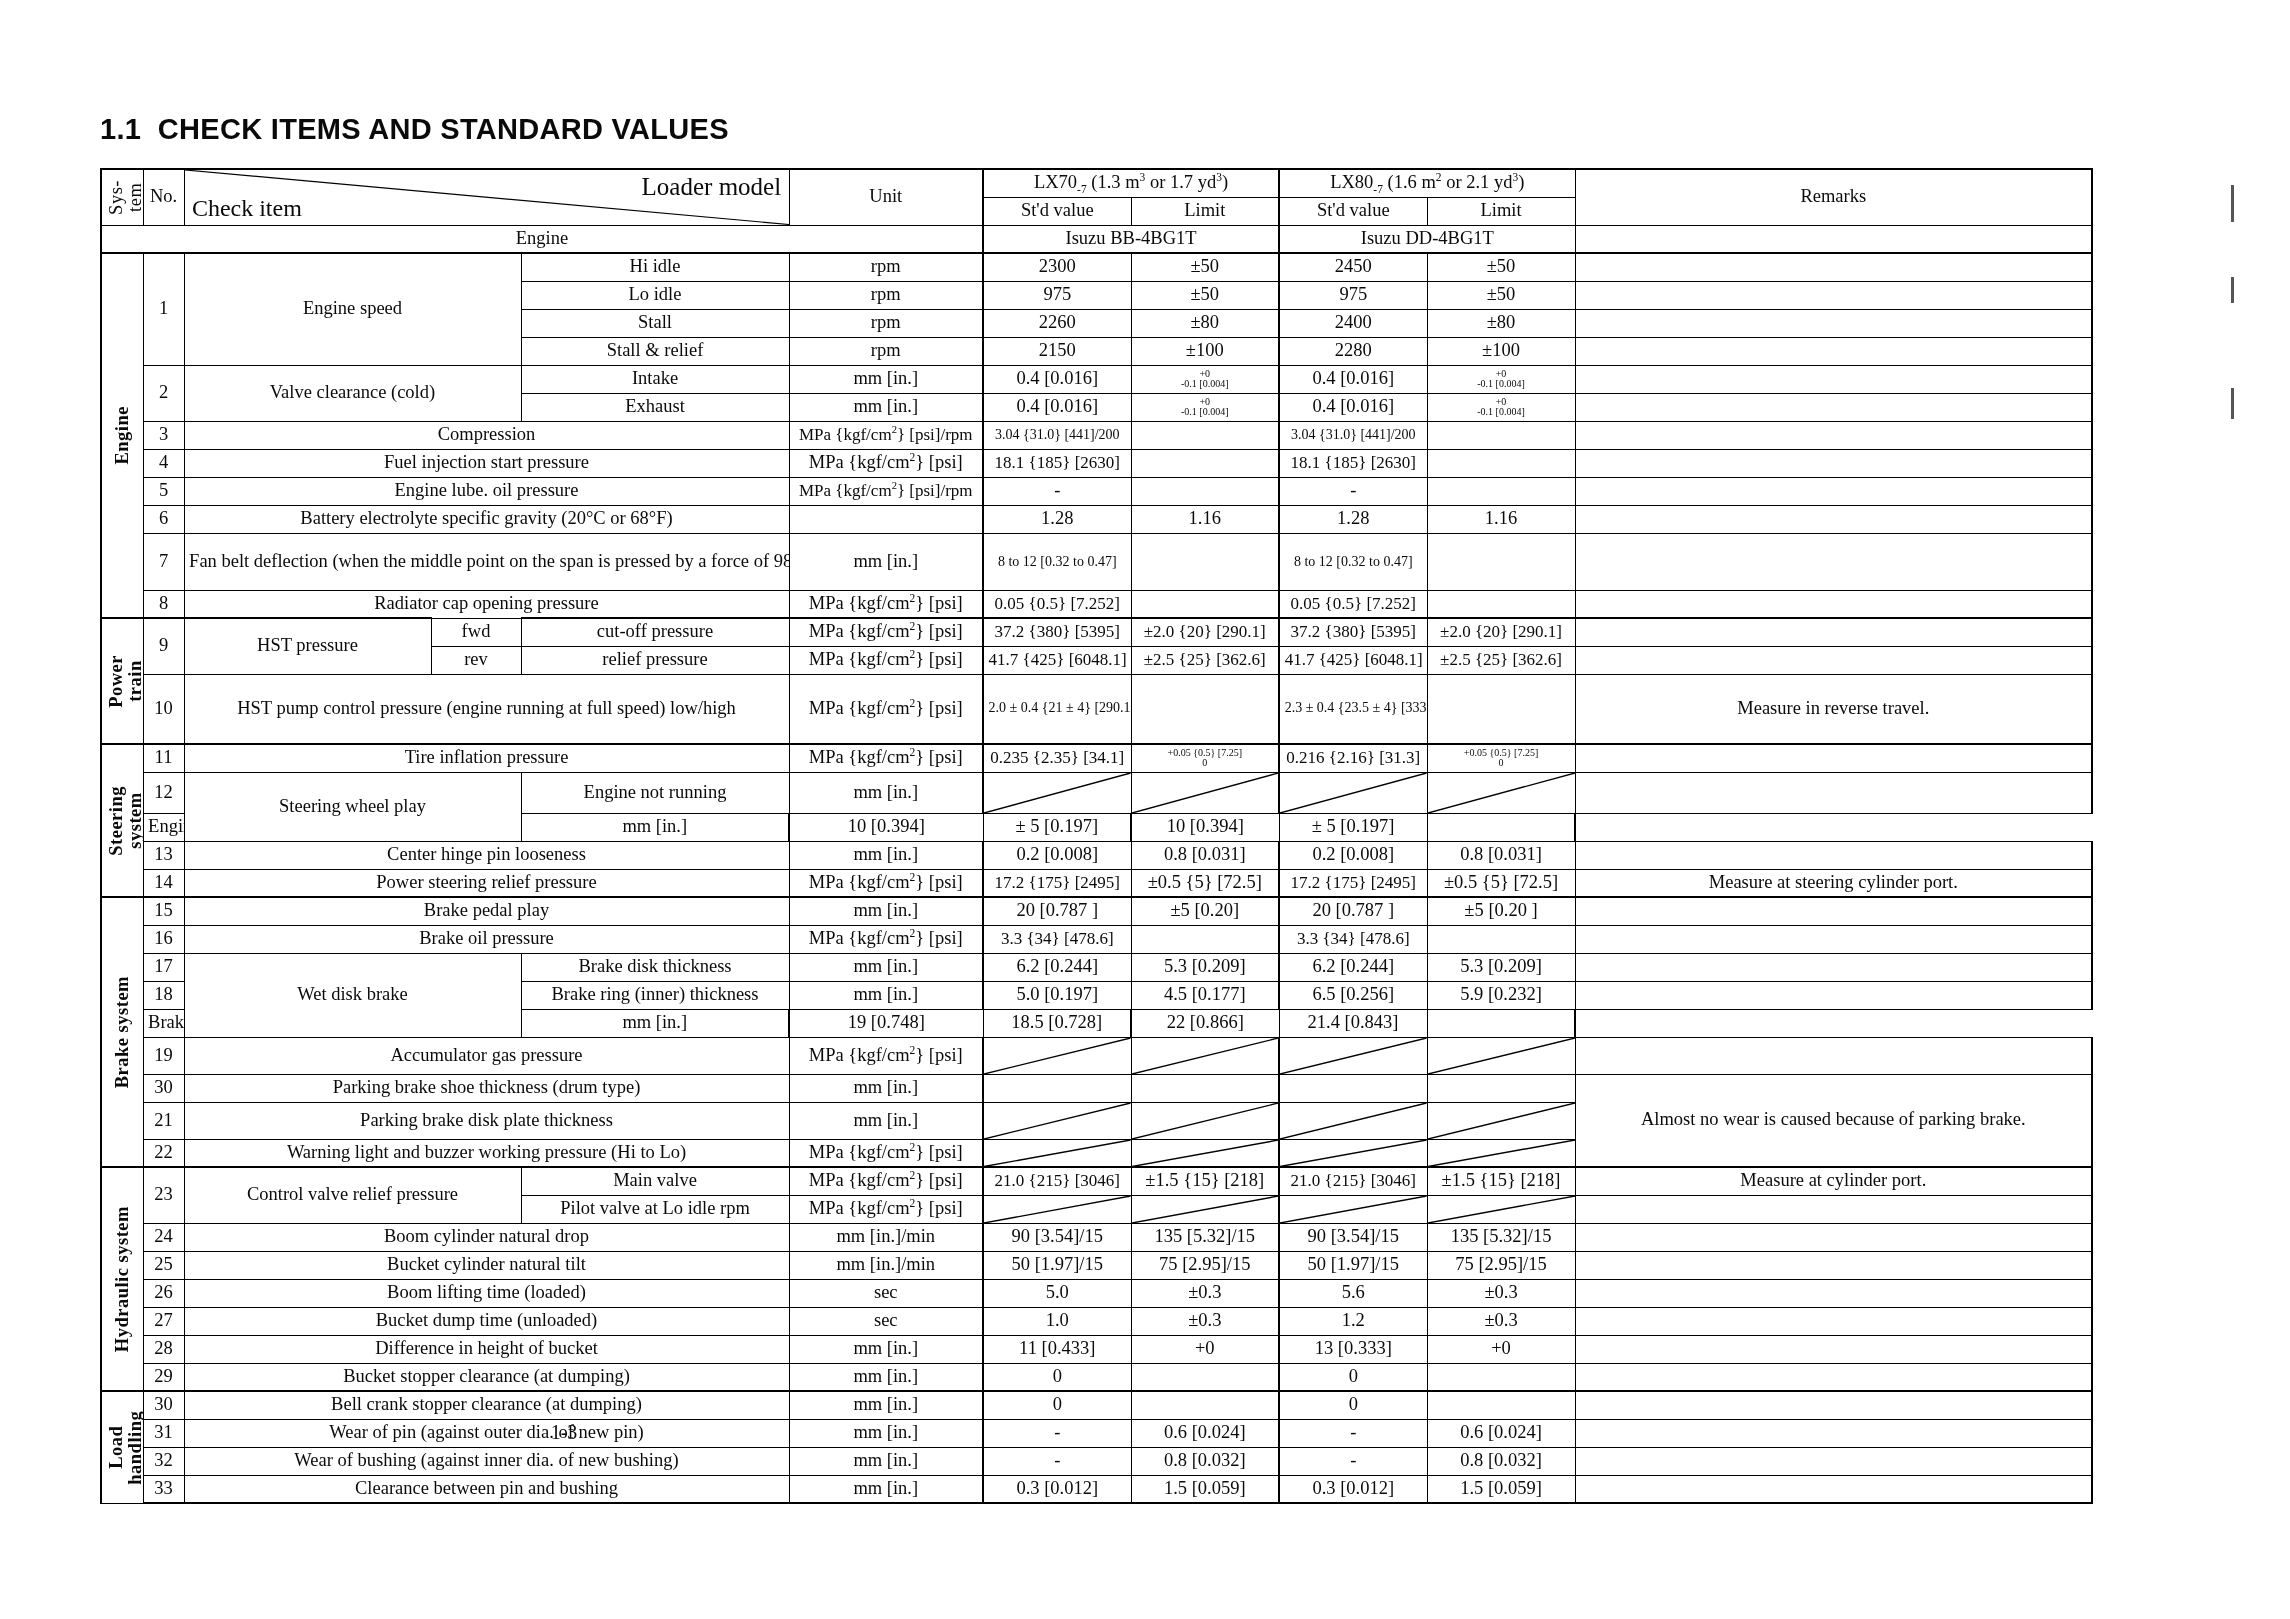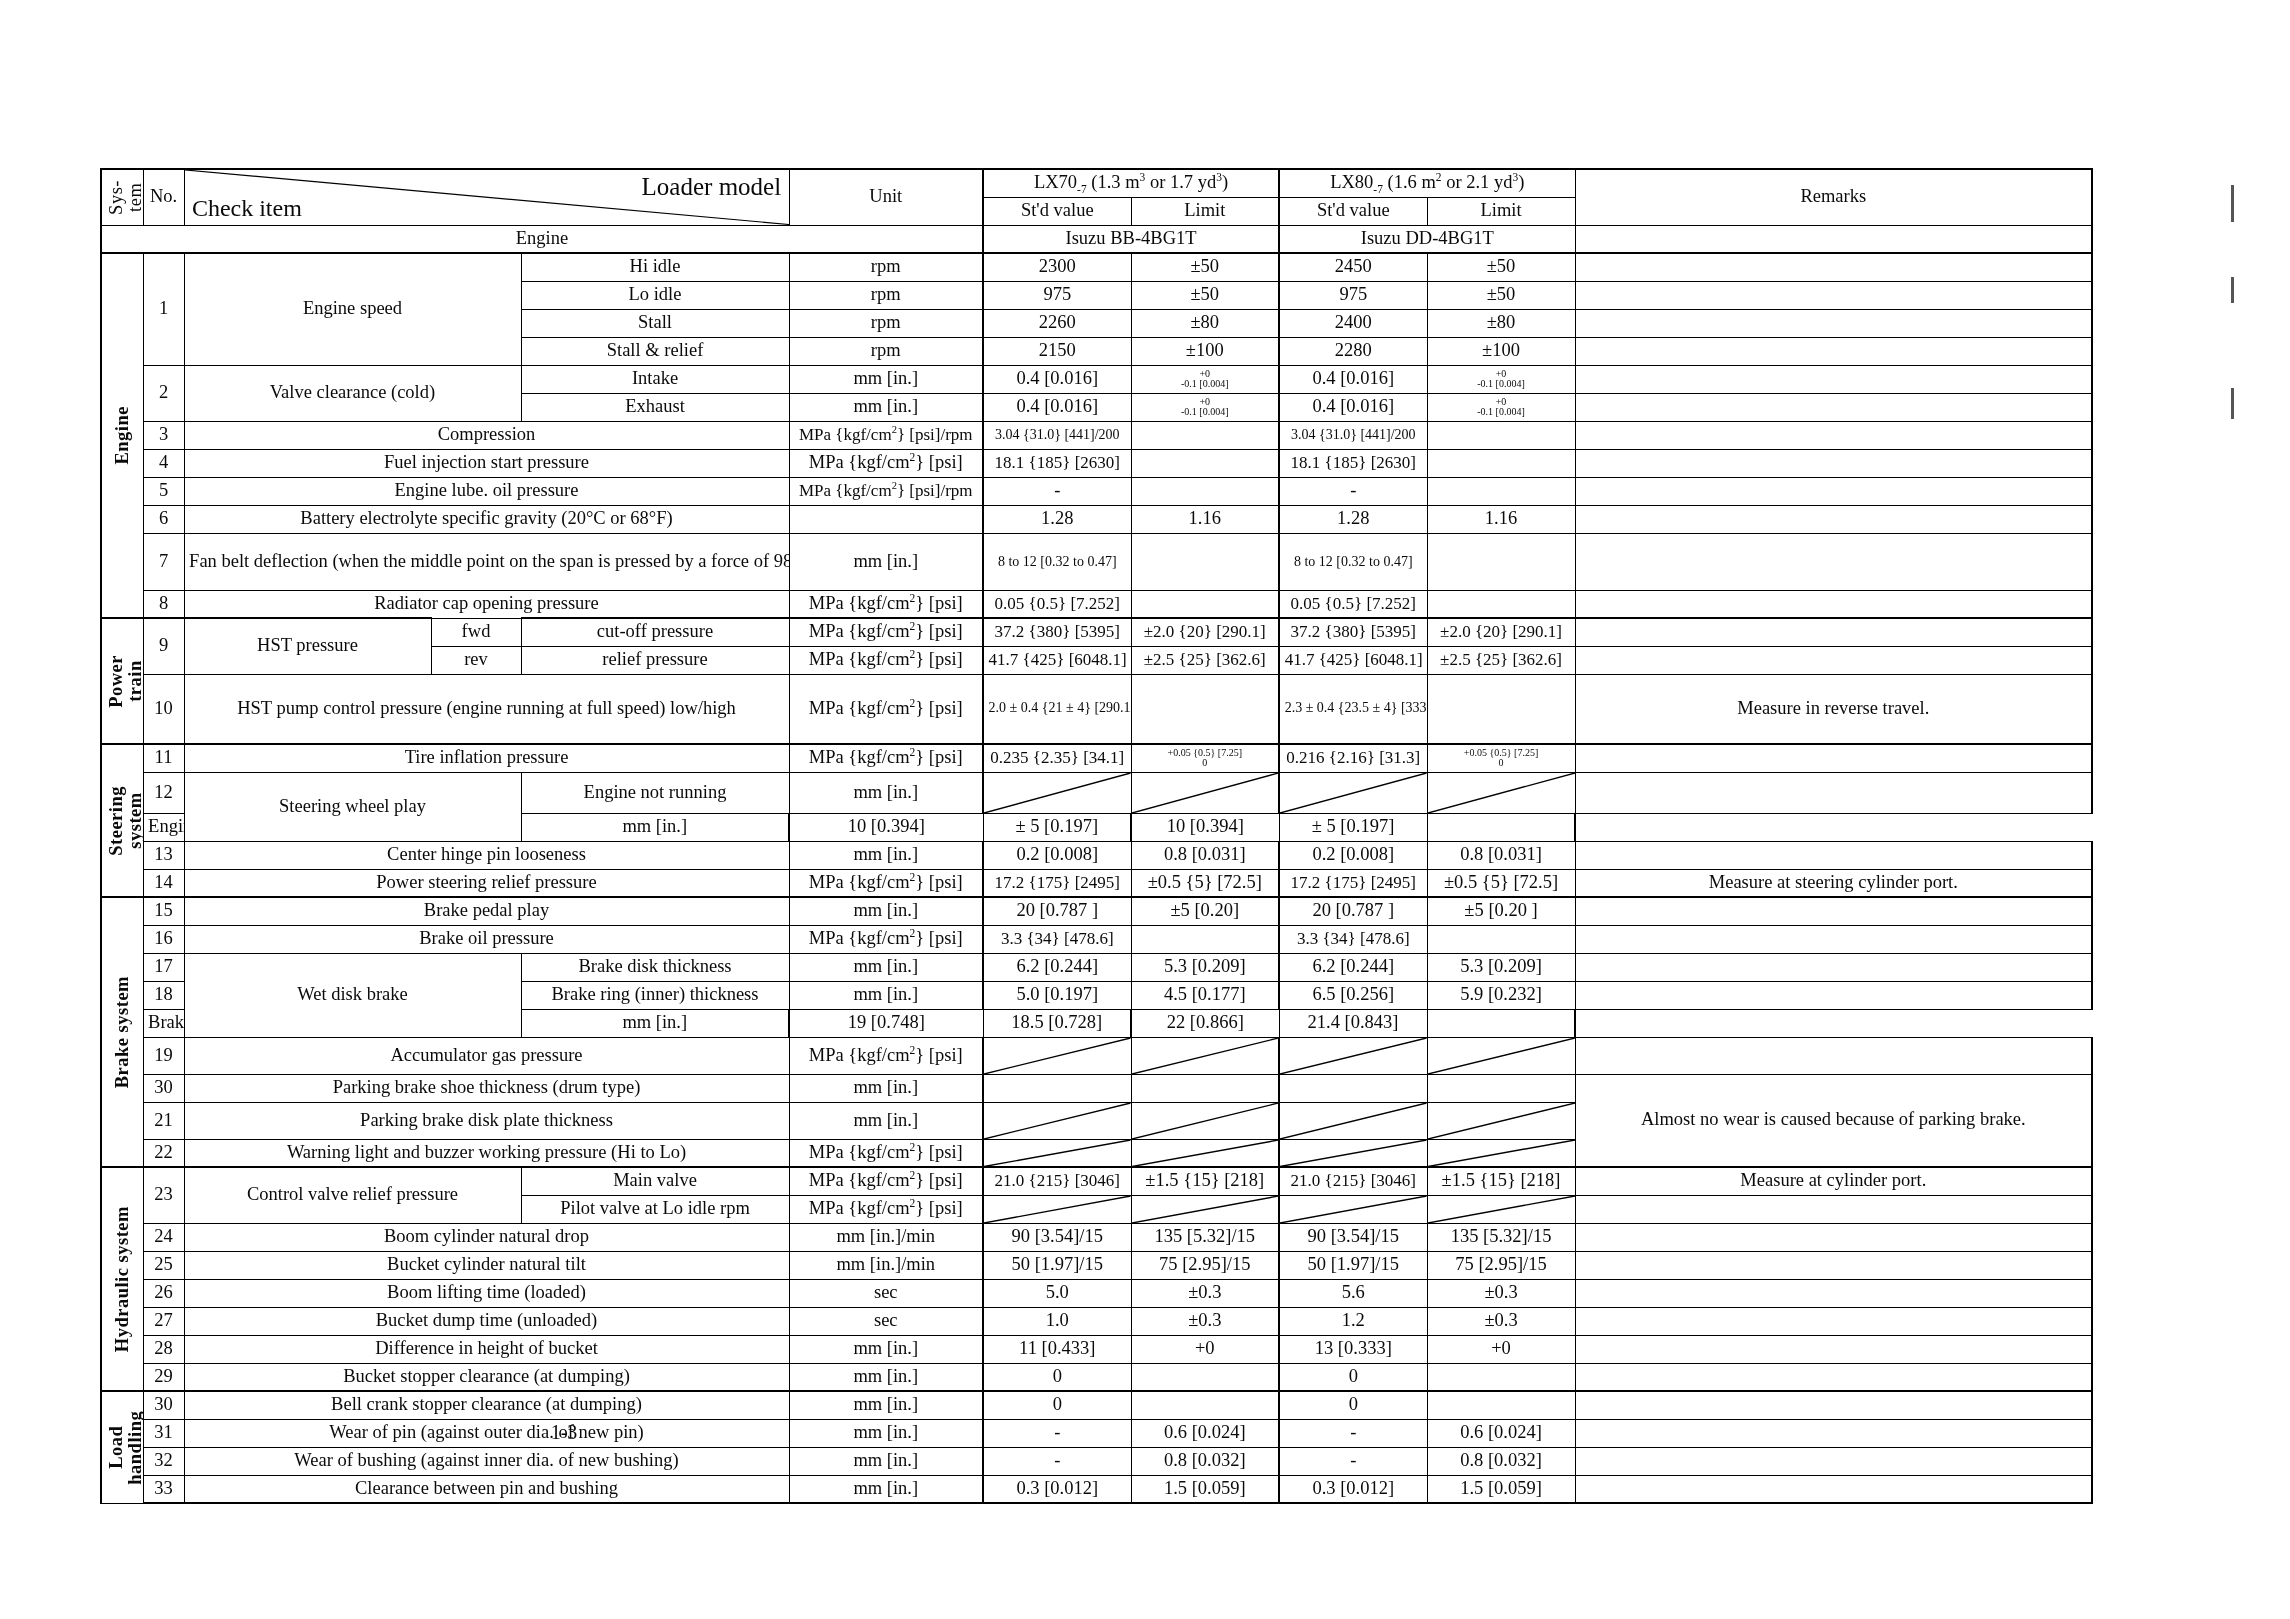--- a/index.html
+++ b/index.html
@@ -147,20 +147,23 @@
     right: 57px;
     width: 2.8px;
     background: #555;
   }
 </style>
 </head>
 <body>
 
 <div class="page">
 
+  <div class="page-title">
+    <span class="num">1.1</span><span>CHECK ITEMS AND STANDARD VALUES</span>
+  </div>
 
   <div class="table-wrap">
     <table class="spec">
       <colgroup>
         <col style="width:42px">
           <col style="width:41px">
           <col style="width:247px">
         <col style="width:90px">
           <col style="width:268px">
           <col style="width:194px">

